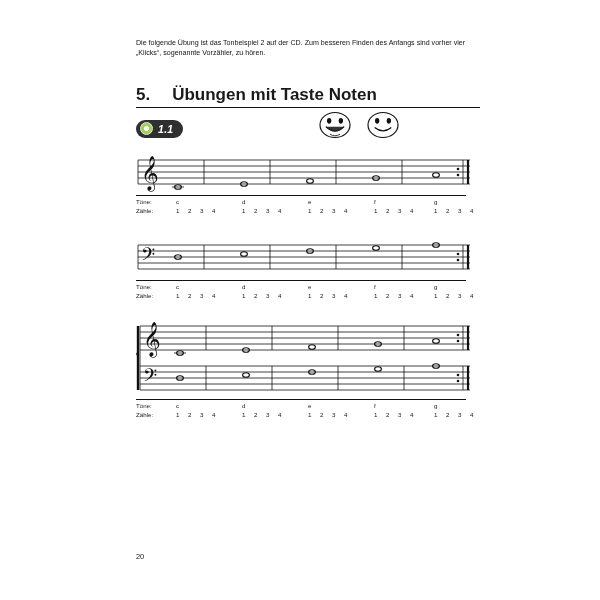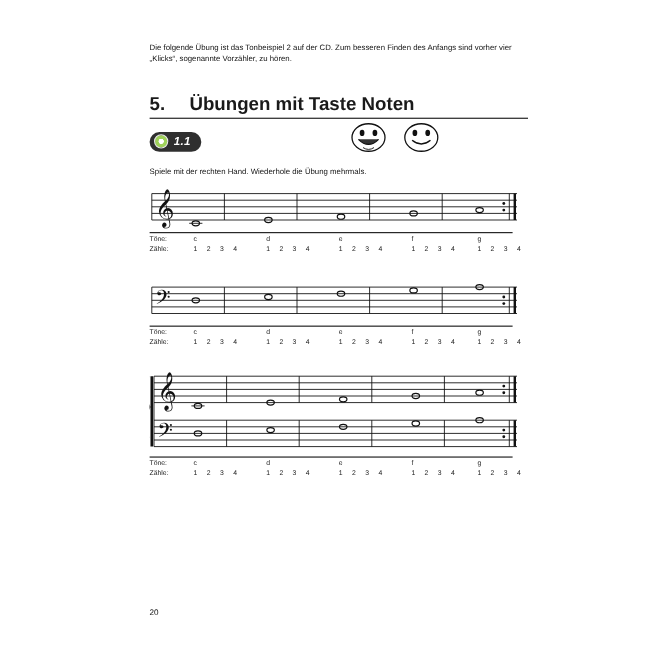--- a/index.html
+++ b/index.html
@@ -188,21 +188,20 @@
         <svg class="smiley" viewBox="0 0 40 36">
           <ellipse cx="20" cy="18" rx="18" ry="15" fill="none" stroke="#111" stroke-width="1.4"></ellipse>
           <ellipse cx="13" cy="13" rx="2.6" ry="3.4" fill="#111"></ellipse>
           <ellipse cx="27" cy="13" rx="2.6" ry="3.4" fill="#111"></ellipse>
           <path d="M10 21 Q20 29 30 21" fill="none" stroke="#111" stroke-width="1.6"></path>
         </svg>
       </div>
     </div>
 
     <div class="exercise">
-      <p class="ex-caption">Spiele mit der rechten Hand. Wiederhole die Übung mehrmals.</p>
 
       <svg class="stave" width="336" height="40" viewBox="0 0 336 40">
         <g stroke="#111" stroke-width=".8">
           <line x1="2" y1="8" x2="334" y2="8"></line>
           <line x1="2" y1="14" x2="334" y2="14"></line>
           <line x1="2" y1="20" x2="334" y2="20"></line>
           <line x1="2" y1="26" x2="334" y2="26"></line>
           <line x1="2" y1="32" x2="334" y2="32"></line>
           <line x1="2" y1="8" x2="2" y2="32"></line>
           <line x1="68" y1="8" x2="68" y2="32"></line>

